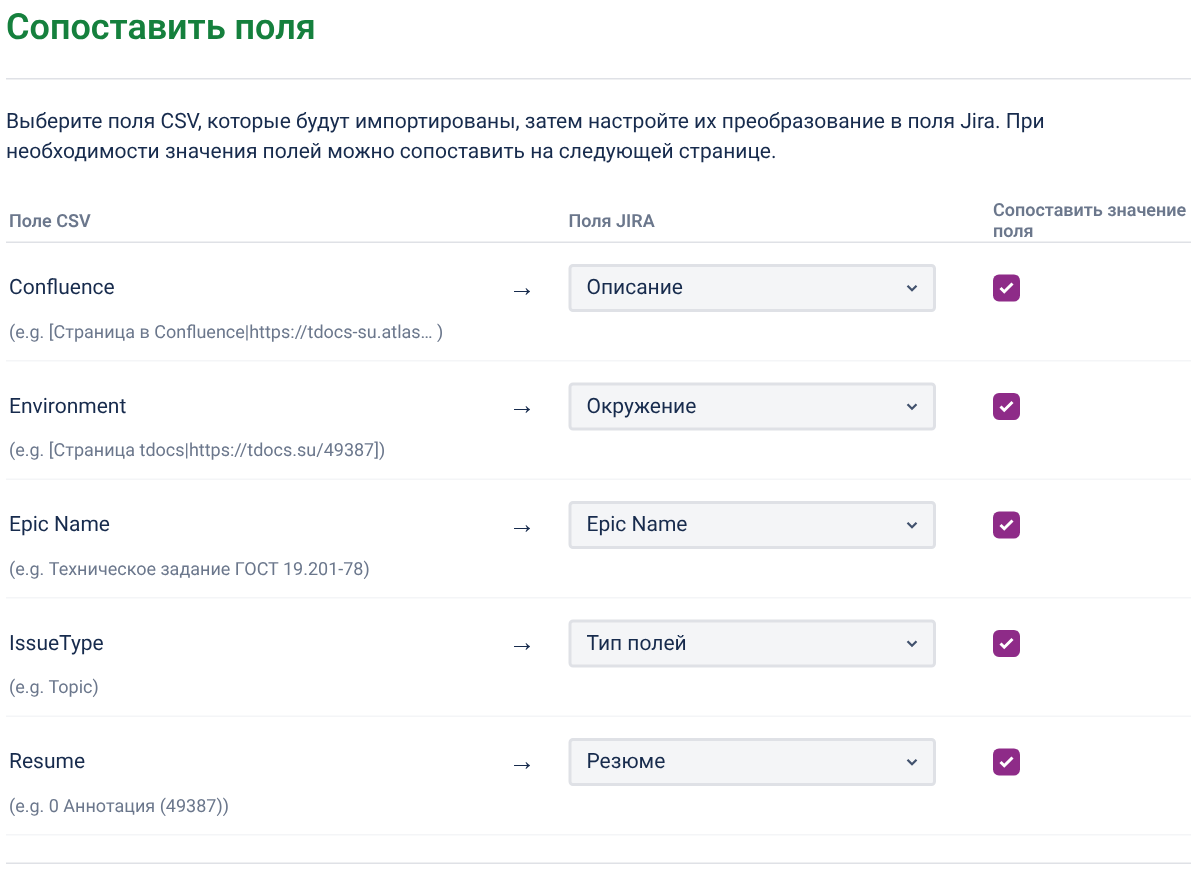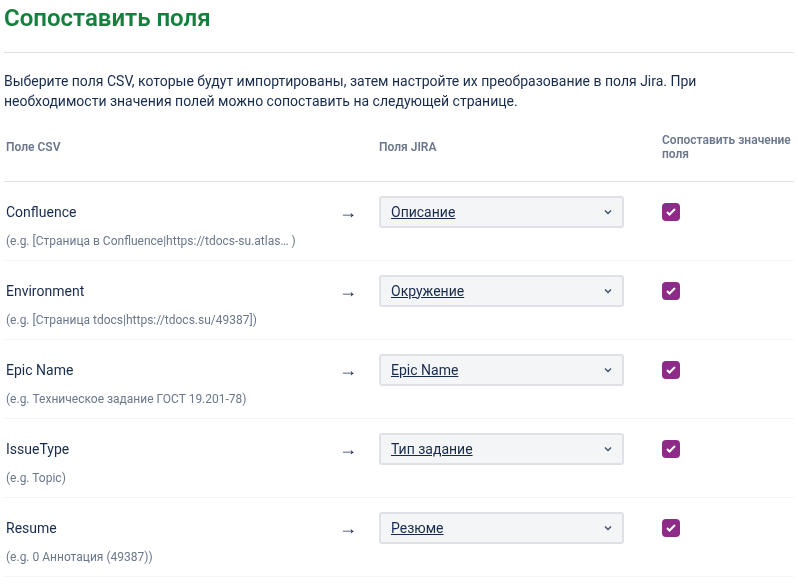--- a/index.html
+++ b/index.html
@@ -25,21 +25,21 @@
     .intro {
       font-size: 14px;
       line-height: 1.45;
       color: #172b4d;
       margin-bottom: 21px;
     }
     .header-row {
       display: flex;
       align-items: center;
       border-bottom: 1px solid #dfe1e6;
-      padding-bottom: 20px;
+      padding-bottom: 0;
       color: #6b778c;
       font-size: 12px;
       font-weight: 600;
     }
     .hcol-csv { width: 335px; padding-left: 2px; }
     .hcol-arrow { width: 30px; }
     .hcol-jira { width: 255px; padding-left: 10px; }
     .hcol-map { flex: 1; text-align: left; padding-left: 38px; }
     .row {
       border-bottom: 1px solid #f4f5f7;
@@ -82,21 +82,20 @@
       align-items: center;
       justify-content: space-between;
       background: #f4f5f7;
       border: 2px solid #dfe1e6;
       border-radius: 3px;
       padding: 6px 8px 6px 10px;
       font-size: 14px;
       color: #172b4d;
       cursor: pointer;
       width: 100%;
-      text-decoration: underline;
     }
     .chevron {
       display: inline-flex;
       align-items: center;
     }
     .map-col {
       flex: 1;
       display: flex;
       align-items: center;
       padding-left: 38px;
@@ -229,21 +228,21 @@
 <div class="row">
   <div class="row-top">
     <div class="csv-col">
       <div class="field-name">IssueType</div>
     </div>
     <div class="arrow-col">
         <span class="arrow">→</span>
       </div>
     <div class="jira-col">
       <div class="select">
-        <span>Тип задание</span>
+        <span>Тип полей</span>
         <span class="chevron">
           <svg width="12" height="12" viewBox="0 0 24 24" fill="none" stroke="#42526e" stroke-width="3">
               <polyline points="6 9 12 15 18 9"></polyline>
             </svg>
         </span>
       </div>
     </div>
     <div class="map-col">
       <span class="checkbox">
         <svg width="12" height="12" viewBox="0 0 24 24" fill="none" stroke="#fff" stroke-width="4">

